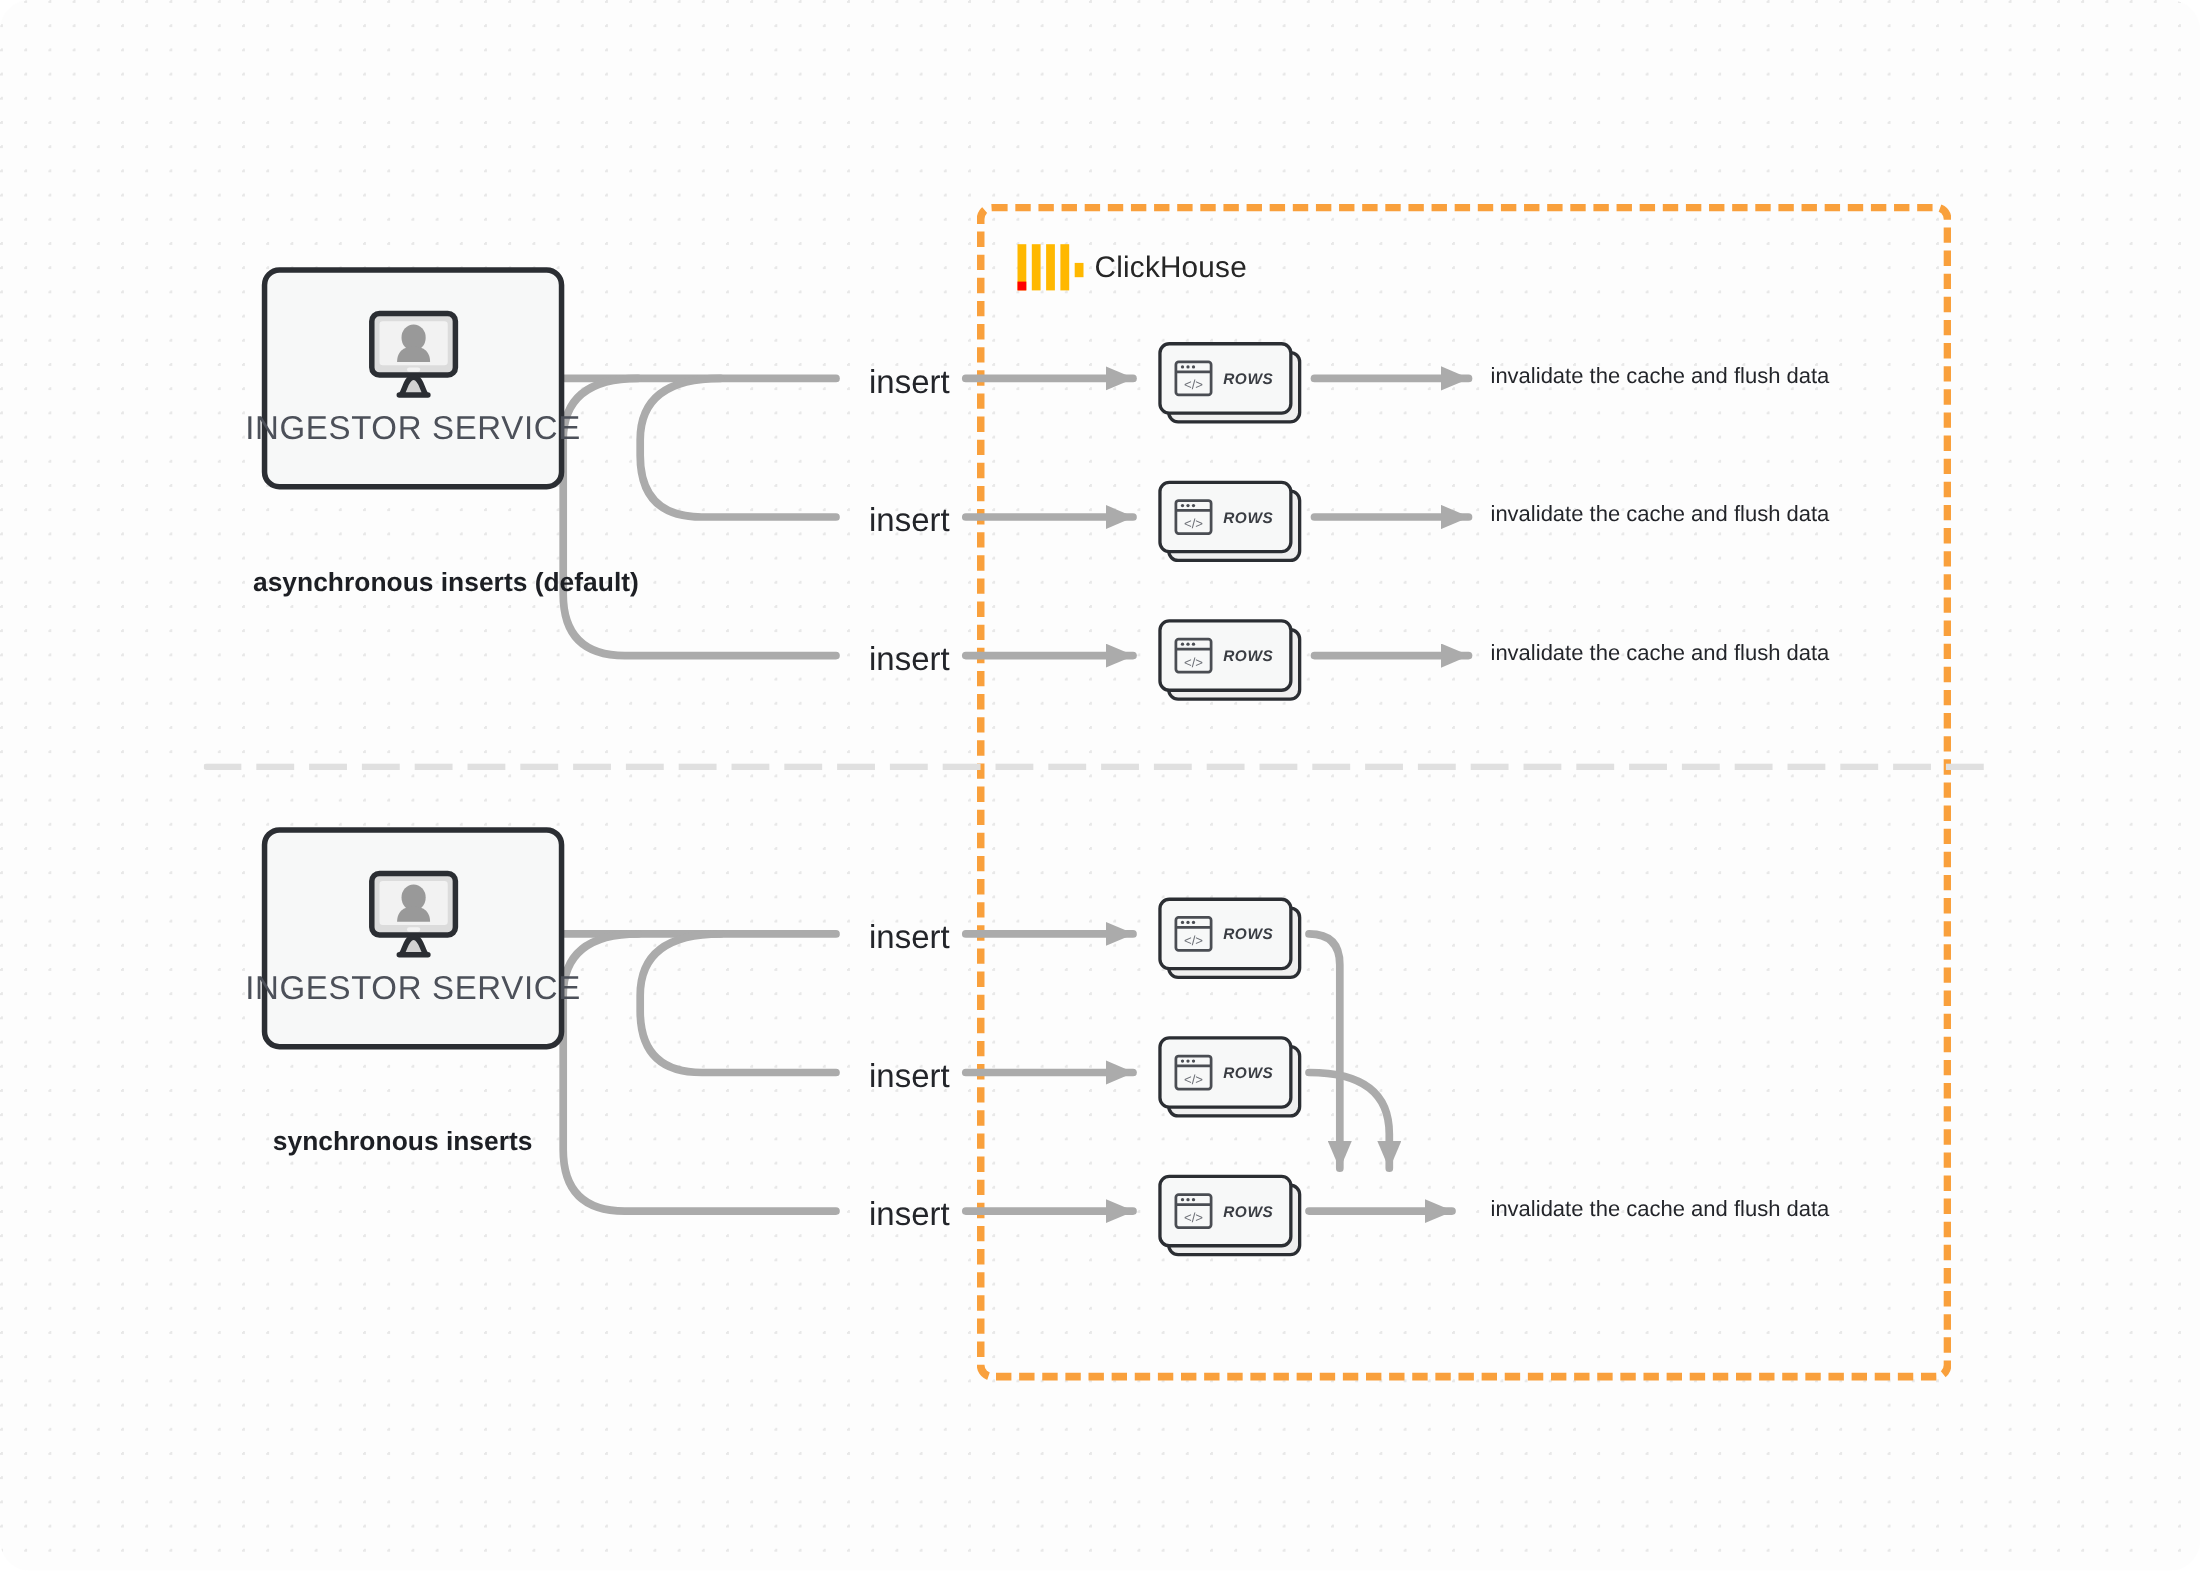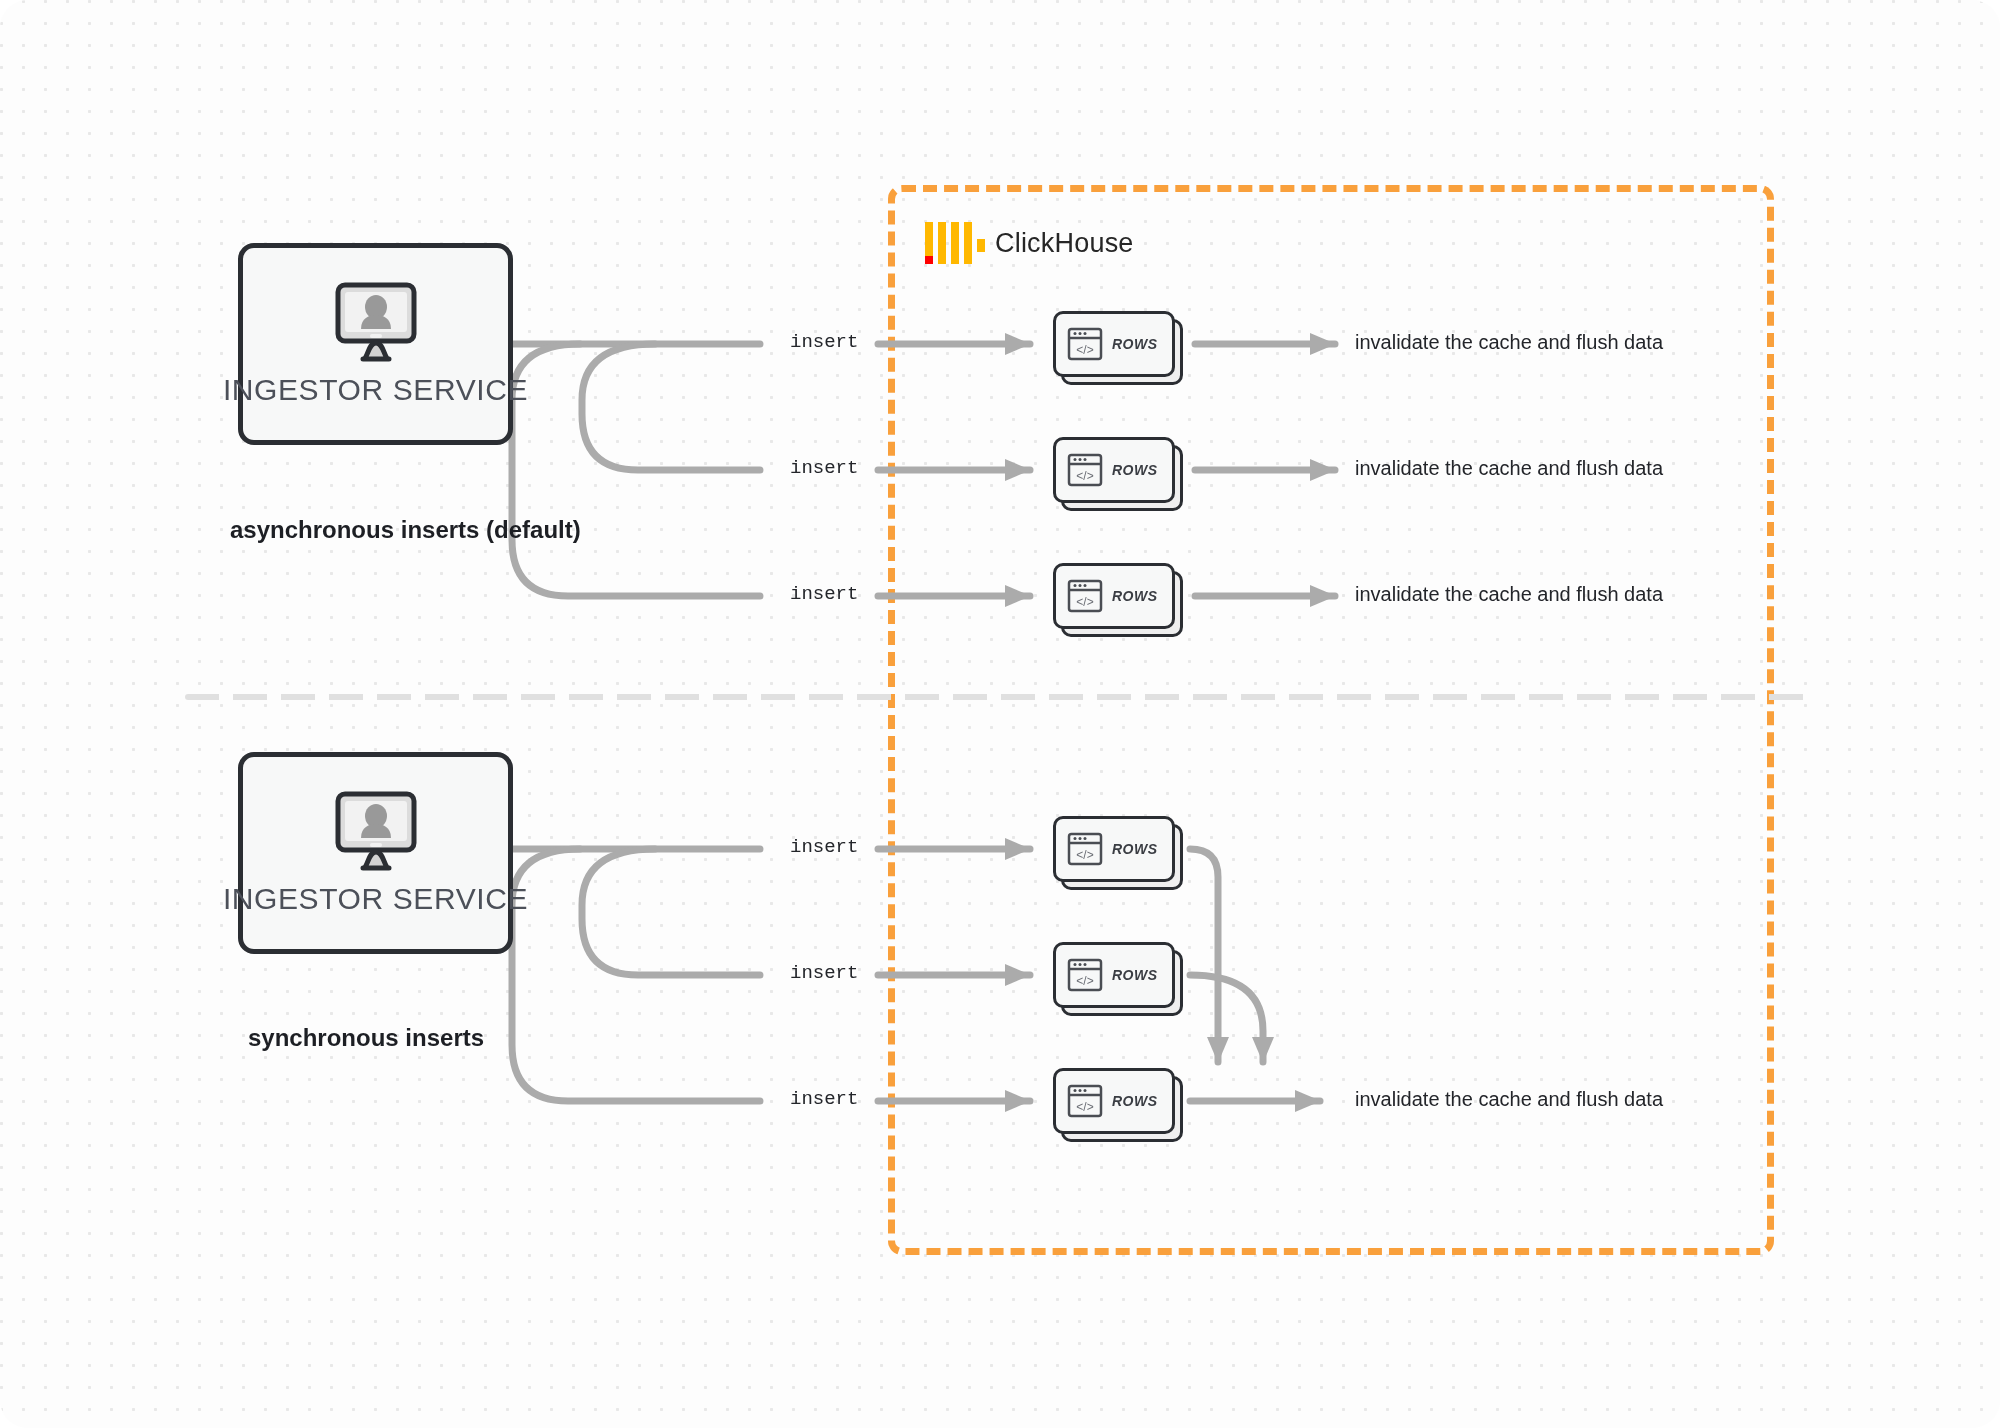--- a/index.html
+++ b/index.html
@@ -171,24 +171,23 @@
     font-size: 14px;
     font-style: italic;
     font-weight: bold;
     color: #3a3d43;
     letter-spacing: 0.5px;
   }
 
   
   .edge-label {
     position: absolute;
-    font-size: 19px;
+    font-size: 30px;
     color: #23252a;
     white-space: nowrap;
-    font-family: Liberation Mono, monospace;
   }
   .sink-label {
     position: absolute;
     font-size: 20px;
     color: #23252a;
     white-space: nowrap;
   }
 
   svg.wires {
     position: absolute;

